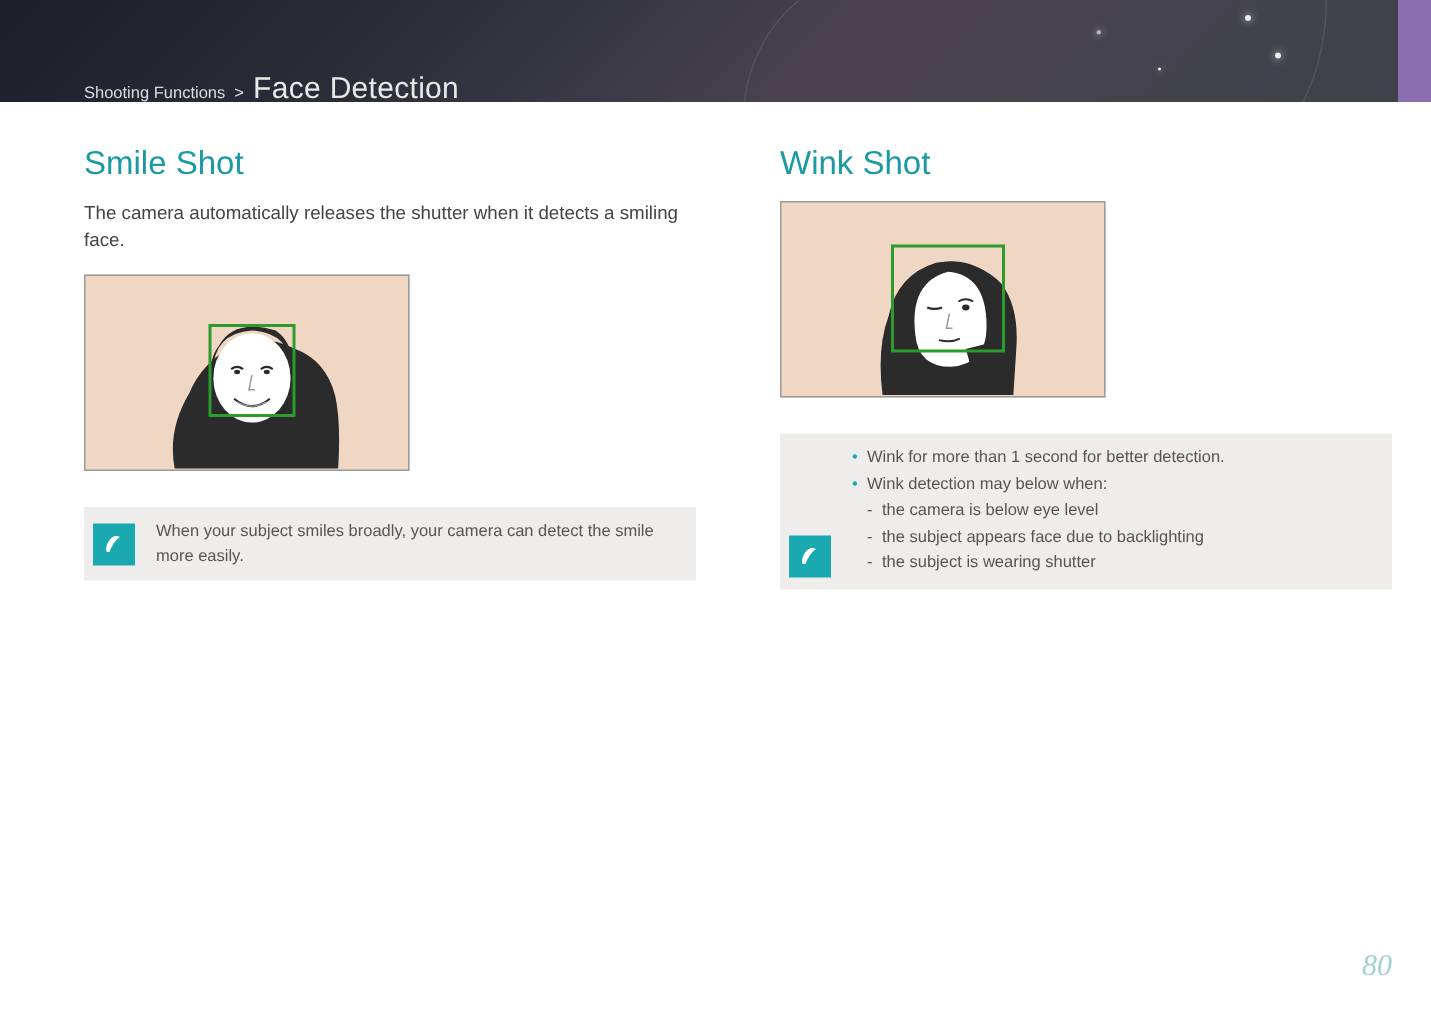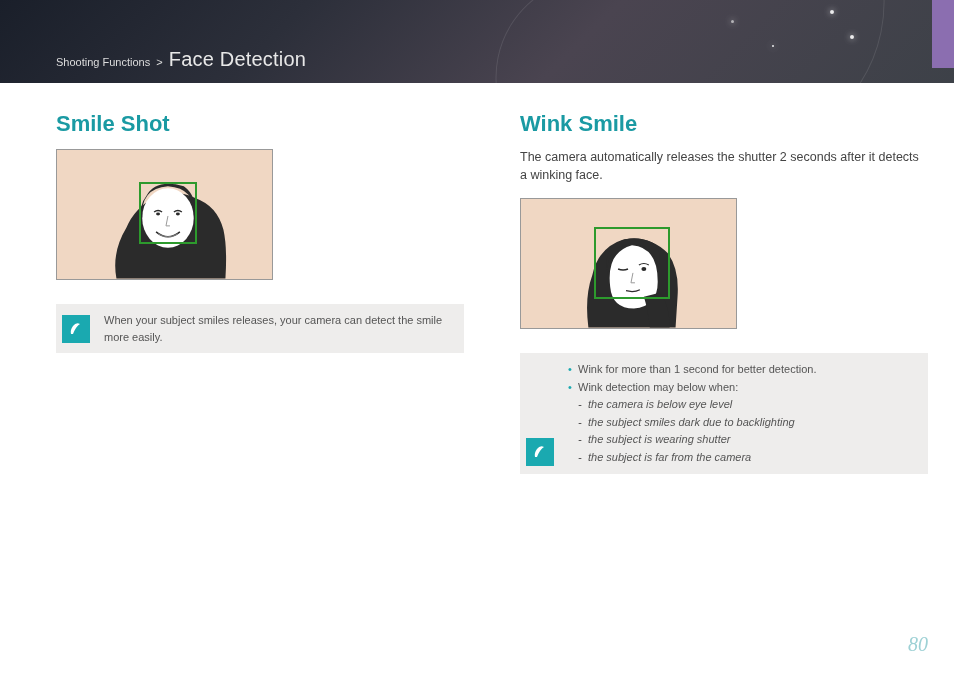--- a/index.html
+++ b/index.html
@@ -6,21 +6,21 @@
     body {
       font-family: "Segoe UI", -apple-system, sans-serif;
       width: 954px;
       height: 676px;
       background: #fff;
       color: #333;
       position: relative;
       overflow: hidden;
     }
     .header {
-      height: 83px;
+      height: 68px;
       background: linear-gradient(135deg, #1a1f2a 0%, #2c2f3a 30%, #4a4450 60%, #3d4148 100%);
       position: relative;
       overflow: hidden;
     }
     .header-sparkle {
       position: absolute;
       width: 4px; height: 4px;
       background: rgba(255,255,255,0.9);
       border-radius: 50%;
       box-shadow: 0 0 6px rgba(255,255,255,0.8);
@@ -62,21 +62,21 @@
       display: flex;
       padding: 28px 44px 0 56px;
       gap: 56px;
     }
     .col {
       flex: 0 0 408px;
     }
     .section-heading {
       color: #1a9aa3;
       font-size: 22px;
-      font-weight: 700;
+      font-weight: 400;
       margin-bottom: 12px;
     }
     .section-body {
       font-size: 12.5px;
       line-height: 1.4;
       color: #444;
       margin-bottom: 14px;
       max-width: 400px;
     }
     .photo-frame {
@@ -115,21 +115,21 @@
     }
     .note-list { list-style: none; }
     .note-list > li { position: relative; padding-left: 10px; margin-bottom: 1px; }
     .note-list > li::before {
       content: "•";
       position: absolute;
       left: 0;
       color: #1aa9b0;
     }
     .sub-list { list-style: none; margin-top: 1px; }
-    .sub-list > li { position: relative; padding-left: 10px; margin-bottom: 1px; font-style: italic; }
+    .sub-list > li { position: relative; padding-left: 10px; margin-bottom: 1px; }
     .sub-list > li::before {
       content: "-";
       position: absolute;
       left: 0;
       color: #555;
     }
     .page-number {
       position: absolute;
       right: 26px;
       bottom: 20px;
@@ -159,20 +159,21 @@
     <span>Shooting Functions</span>
     <span class="sep">&gt;</span>
     <span class="page-title">Face Detection</span>
   </div>
 </div>
 
 <div class="content">
 
   <div class="col">
     <h2 class="section-heading">Smile Shot</h2>
+    <p class="section-body">The camera automatically releases the shutter when it detects a smiling face.</p>
 
     <div class="photo-frame">
       <svg width="217" height="131" viewBox="0 0 217 131">
         <path d="M 60 131 Q 55 105 70 80 Q 78 60 100 48 Q 120 40 140 50 Q 162 58 168 82 Q 172 100 170 131 Z" fill="#2b2b2b"></path>
         <ellipse cx="112" cy="70" rx="26" ry="30" fill="#fff"></ellipse>
         <path d="M 86 70 Q 84 40 112 38 Q 140 40 138 68 Q 142 48 128 38 Q 100 30 90 48 Q 82 58 86 70 Z" fill="#2b2b2b"></path>
         <path d="M 98 64 Q 102 61 106 64" stroke="#2b2b2b" stroke-width="1.5" fill="none"></path>
         <path d="M 118 64 Q 122 61 126 64" stroke="#2b2b2b" stroke-width="1.5" fill="none"></path>
         <ellipse cx="102" cy="66" rx="2" ry="1.5" fill="#2b2b2b"></ellipse>
         <ellipse cx="122" cy="66" rx="2" ry="1.5" fill="#2b2b2b"></ellipse>
@@ -182,27 +183,26 @@
       </svg>
       <div class="det-box" style="left:82px; top:32px; width:58px; height:62px;"></div>
     </div>
 
     <div class="note-box single">
       <div class="note-icon">
         <svg width="18" height="18" viewBox="0 0 18 18">
           <path d="M 4 14 Q 3 10 6 6 Q 9 2 13 4 Q 11 5 9 8 Q 7 11 6 14 Z" fill="#fff"></path>
         </svg>
       </div>
-      <div class="note-text">When your subject smiles releases, your camera can detect the smile more easily.</div>
+      <div class="note-text">When your subject smiles broadly, your camera can detect the smile more easily.</div>
     </div>
   </div>
 
   <div class="col">
-    <h2 class="section-heading">Wink Smile</h2>
-    <p class="section-body">The camera automatically releases the shutter 2 seconds after it detects a winking face.</p>
+    <h2 class="section-heading">Wink Shot</h2>
 
     <div class="photo-frame">
       <svg width="217" height="131" viewBox="0 0 217 131">
         <path d="M 68 131 Q 64 100 72 78 Q 78 50 104 42 Q 130 38 148 56 Q 160 72 158 100 L 156 131 Z" fill="#2b2b2b"></path>
         <path d="M 90 90 Q 86 55 112 48 Q 138 50 138 85 Q 138 110 114 112 Q 92 112 90 90 Z" fill="#fff"></path>
         <path d="M 88 78 Q 84 50 112 46 Q 136 48 138 72 Q 144 58 134 46 Q 114 36 96 46 Q 82 58 88 78 Z" fill="#2b2b2b"></path>
         <path d="M 124 100 Q 128 112 130 131 L 150 131 Q 150 108 140 96 Z" fill="#2b2b2b"></path>
         <path d="M 98 72 Q 103 74 108 72" stroke="#2b2b2b" stroke-width="1.5" fill="none"></path>
         <ellipse cx="124" cy="72" rx="2.5" ry="2" fill="#2b2b2b"></ellipse>
         <path d="M 119 68 Q 124 65 129 68" stroke="#2b2b2b" stroke-width="1.2" fill="none"></path>
@@ -218,23 +218,22 @@
           <path d="M 4 14 Q 3 10 6 6 Q 9 2 13 4 Q 11 5 9 8 Q 7 11 6 14 Z" fill="#fff"></path>
         </svg>
       </div>
       <div class="note-text">
         <ul class="note-list">
           <li>Wink for more than 1 second for better detection.</li>
           <li>
             <span>Wink detection may below when:</span>
             <ul class="sub-list">
               <li>the camera is below eye level</li>
-              <li>the subject smiles dark due to backlighting</li>
+              <li>the subject appears face due to backlighting</li>
               <li>the subject is wearing shutter</li>
-              <li>the subject is far from the camera</li>
             </ul>
           </li>
         </ul>
       </div>
     </div>
   </div>
 
 </div>
 
 <div class="page-number">80</div>

